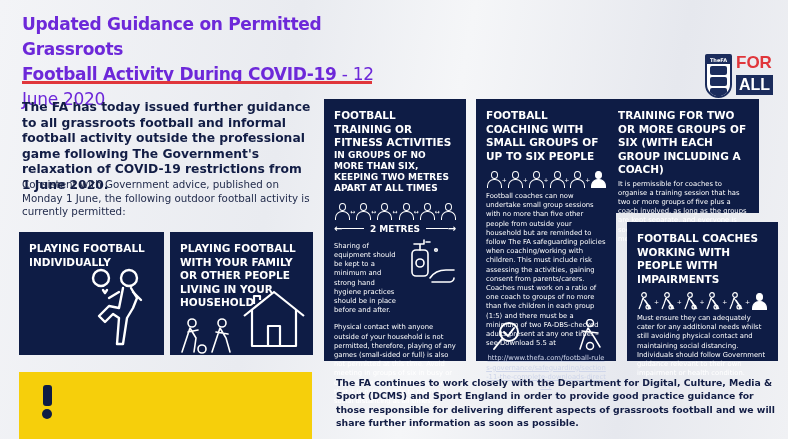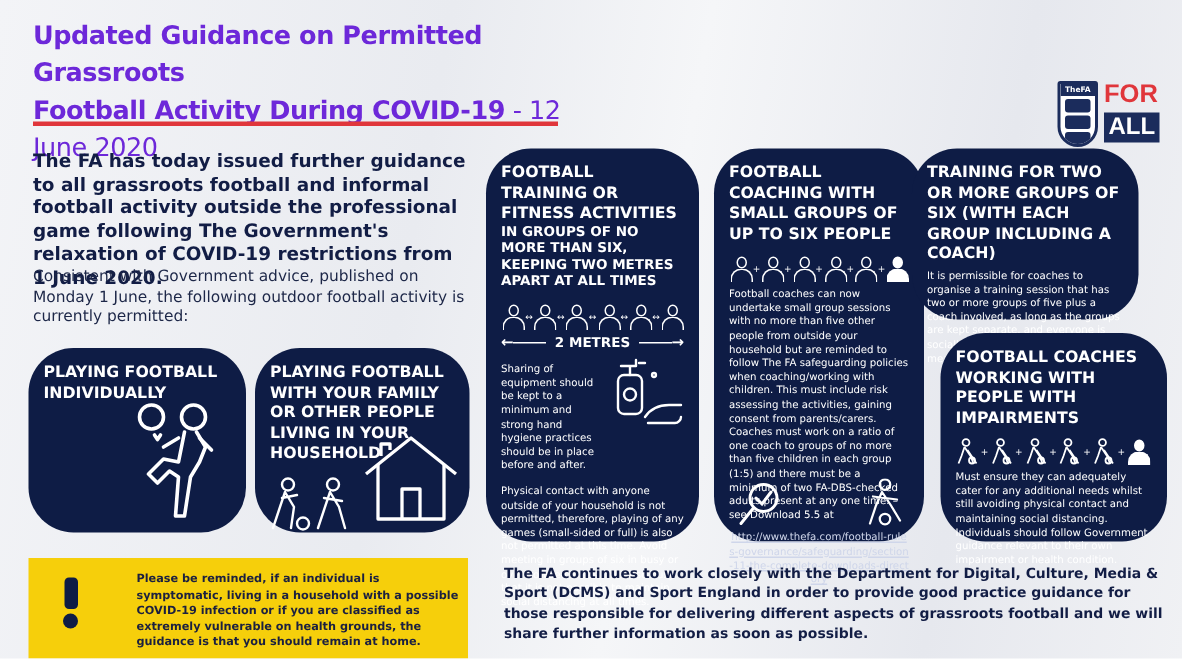--- a/index.html
+++ b/index.html
@@ -19,21 +19,21 @@
   .crest { position: absolute; left: 0; top: 0; width: 27px; height: 44px; border: 2px solid #1b2c5c; border-radius: 2px 2px 14px 14px; background: #fff; overflow: hidden; }
   .crest-top { height: 8px; background: #1b2c5c; color: #fff; font-size: 5px; font-weight: bold; text-align: center; line-height: 8px; }
   .crest .lion { height: 9px; margin: 2px 3px 0; background: #1b2c5c; border-radius: 2px; }
   .forall { position: absolute; left: 31px; top: 0; }
   .for { color: #e0363b; font-weight: bold; font-size: 17px; line-height: 18px; font-family: "Liberation Sans", sans-serif; }
   .all { background: #1b2c5c; color: #fff; font-weight: bold; font-size: 16px; line-height: 18px; padding: 1px 3px; margin-top: 3px; display: inline-block; font-family: "Liberation Sans", sans-serif; }
 
   .intro { position: absolute; left: 22px; top: 100px; width: 292px; font-size: 12.3px; font-weight: bold; line-height: 15.6px; color: #121d45; }
   .consistent { position: absolute; left: 22px; top: 178px; width: 292px; font-size: 10.3px; line-height: 13.5px; color: #1d2748; }
 
-  .card { position: absolute; padding: 10px; border-radius: 30px; }
+  .card { position: absolute; padding: 10px; }
   .card h3 { font-size: 10.5px; font-weight: bold; line-height: 13.5px; text-transform: uppercase; }
   .card h4 { font-size: 9px; font-weight: bold; line-height: 11.3px; text-transform: uppercase; }
   .card p { font-size: 6.8px; line-height: 9.2px; }
   .card .sub { font-size: 9.6px; line-height: 12px; }
 
   .c1 { left: 19px; top: 232px; width: 145px; height: 123px; }
   .c2 { left: 170px; top: 232px; width: 143px; height: 123px; }
   .c3 { left: 324px; top: 99px; width: 142px; height: 262px; }
   .c4 { left: 476px; top: 99px; width: 140px; height: 262px; }
   .c5 { left: 608px; top: 99px; width: 151px; height: 114px; }
@@ -273,16 +273,15 @@
       </div>
   </div>
   <p>Must ensure they can adequately cater for any additional needs whilst still avoiding physical contact and maintaining social distancing. Individuals should follow Government guidance relevant to their own impairment or health condition.</p>
 </div>
 
 <div class="warning">
   <div class="bang">
       <div class="bar"></div>
       <div class="dot"></div>
     </div>
-  <div class="wtext">Please be reminded, if an individual is symptomatic, living in a household with a possible COVID-19 infection or if you are classified as extremely vulnerable on health grounds, the guidance is that you should remain at home.</div>
 </div>
 
 <div class="closing">The FA continues to work closely with the Department for Digital, Culture, Media &amp; Sport (DCMS) and Sport England in order to provide good practice guidance for those responsible for delivering different aspects of grassroots football and we will share further information as soon as possible.</div>
 
 </body></html>

